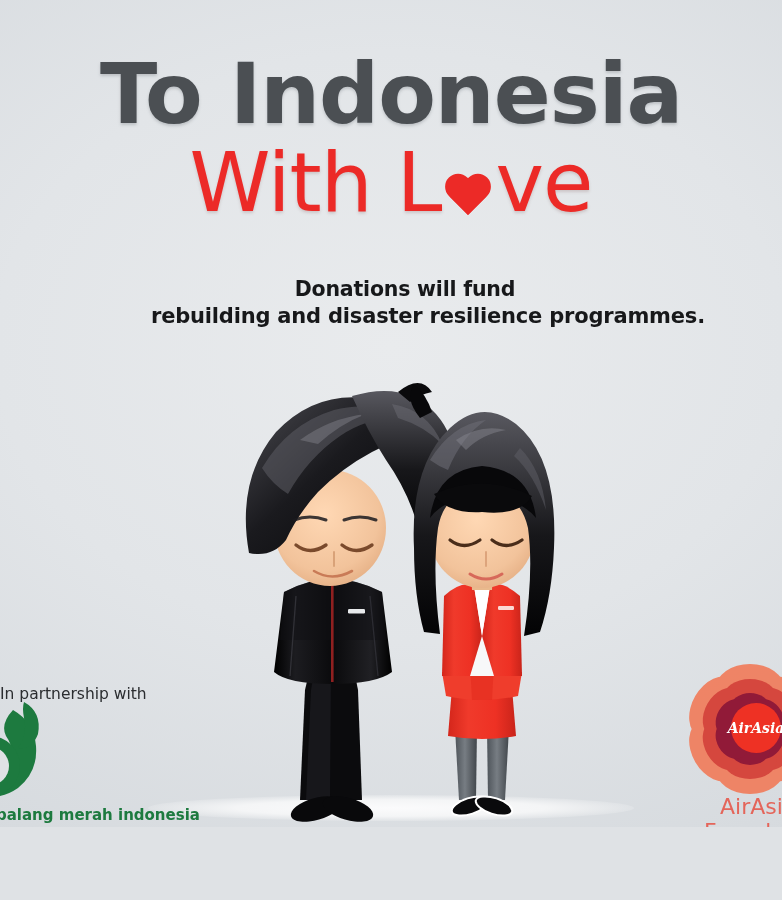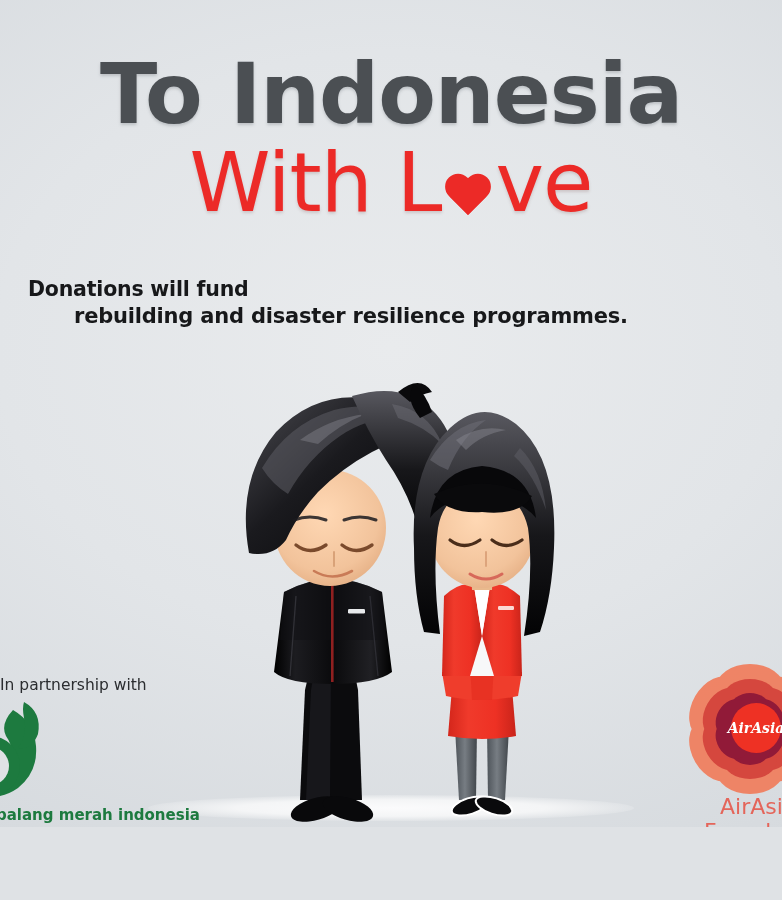--- a/index.html
+++ b/index.html
@@ -44,21 +44,21 @@
   }
   .heart-o:before,.heart-o:after{
     content:"";position:absolute;top:6px;width:26px;height:40px;
     background:#ec2a27;border-radius:26px 26px 0 0;
   }
   .heart-o:before{left:26px;transform:rotate(-45deg);transform-origin:0 100%;}
   .heart-o:after{left:0;transform:rotate(45deg);transform-origin:100% 100%;}
 
   
   .subtitle{
-    position:absolute;left:0;right:0;top:276px;text-align:left;
+    position:absolute;left:0;right:0;top:276px;text-align:center;
     color:#17181a;font-weight:bold;font-size:20.5px;line-height:1.32;
     font-family:"DejaVu Sans", sans-serif;
     letter-spacing:-.2px;
     padding-left:28px;
   }
   .subtitle .s2{font-size:21px;margin-left:46px;}
 
   
   .ground{
     position:absolute;left:50%;transform:translateX(-50%);
@@ -67,21 +67,21 @@
   }
 
   
   .chars{position:absolute;left:0;top:0;width:782px;height:900px;}
 
   
   .partner{
     position:absolute;left:-62px;top:668px;width:160px;
   }
   .partner-label{
-    position:absolute;left:62px;top:8px;white-space:nowrap;
+    position:absolute;left:62px;top:17px;white-space:nowrap;
     font-size:15.5px;color:#2b2d30;font-family:"DejaVu Sans", sans-serif;
   }
   .pmi-mark{position:absolute;left:0;top:28px;width:150px;height:110px;}
   .pmi-name{
     position:absolute;left:58px;top:138px;white-space:nowrap;
     font-size:15px;font-weight:bold;color:#1d7a3f;
     font-family:"DejaVu Sans", sans-serif;
   }
 
   

